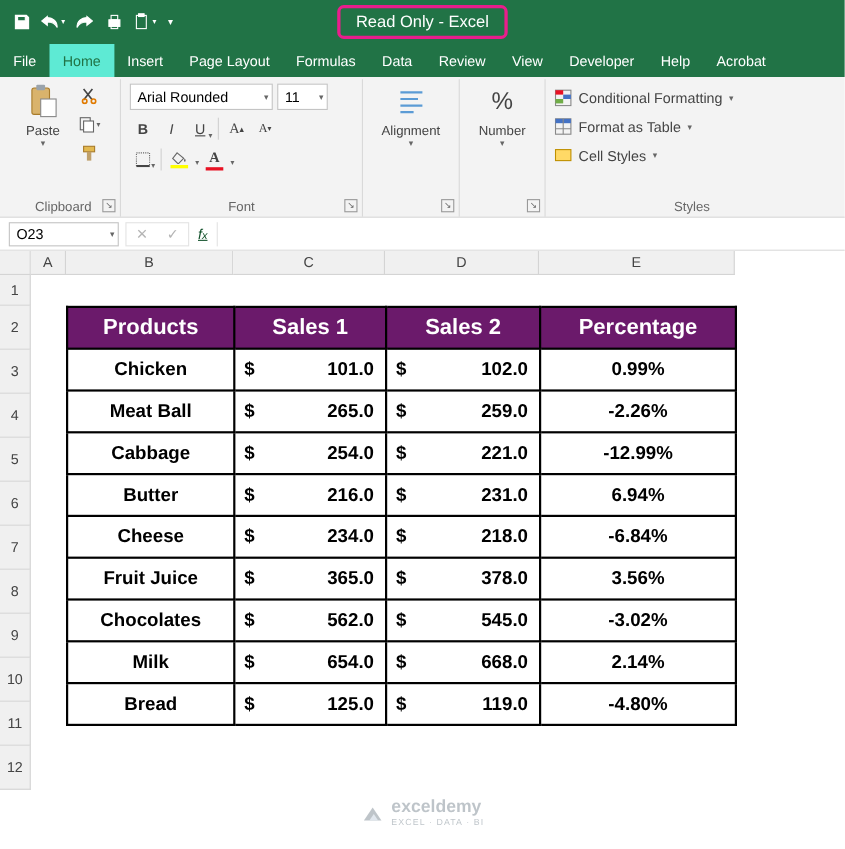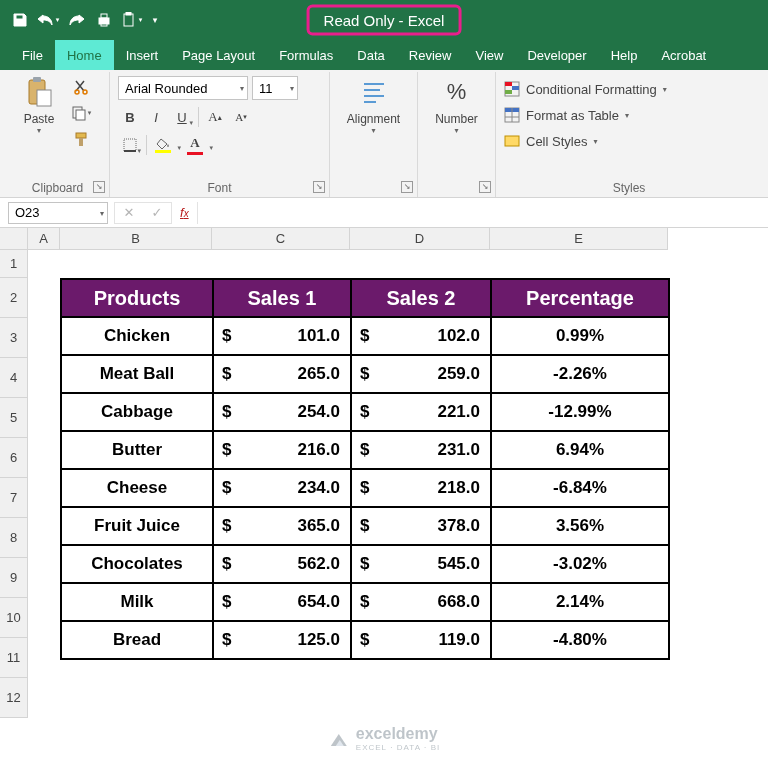--- a/index.html
+++ b/index.html
@@ -20,21 +20,21 @@
   .qat-btn svg { fill: #fff; stroke: #fff; }
   .title-text-wrap {
     position: absolute; left: 50%; top: 50%; transform: translate(-50%, -50%);
     border: 3px solid #e91e8c; border-radius: 6px; padding: 4px 14px;
     font-size: 15px; color: #fff;
   }
 
   
   .ribbon-tabs {
     height: 30px; background: #217346; display: flex; align-items: stretch;
-    font-size: 13px; color: #fff; padding-left: 10px;
+    font-size: 13px; color: #fff; 
   }
   .ribbon-tab {
     padding: 0 12px; display: flex; align-items: center; cursor: pointer;
   }
   .ribbon-tab.active { background: #5eead4; color: #217346; }
 
   
   .ribbon {
     height: 128px; background: #f3f3f3; border-bottom: 1px solid #d4d4d4;
     display: flex; align-items: stretch; padding: 2px 6px 0 6px; gap: 0;
@@ -71,21 +71,21 @@
   .styles-group .style-line svg { width: 16px; height: 16px; }
 
   
   .formula-bar {
     height: 30px; border-bottom: 1px solid #d4d4d4; display: flex; align-items: center;
     background: #fff; font-size: 13px;
   }
   .name-box { width: 100px; height: 22px; border: 1px solid #c4c4c4; margin: 0 6px 0 8px; display: flex; align-items: center; padding: 0 18px 0 6px; position: relative;}
   .fb-btns { display: flex; gap: 0; align-items: center; border: 1px solid #e3e3e3; height: 22px;}
   .fb-btn { width: 28px; height: 22px; display: flex; align-items: center; justify-content: center; color: #b5b5b5; cursor: pointer;}
-  .fx-label { font-style: italic; color: #b91c1c; font-size: 13px; padding: 0 8px; text-decoration: underline;}
+  .fx-label { font-style: italic; color: #14532d; font-size: 13px; padding: 0 8px; text-decoration: underline;}
   .formula-input { flex: 1; height: 22px; border-left: 1px solid #e3e3e3; }
 
   
   .grid-area { position: relative; height: 544px; background: #fff; overflow: hidden;}
   .corner { position: absolute; left: 0; top: 0; width: 28px; height: 22px; background: #f0f0f0; border-right: 1px solid #d4d4d4; border-bottom: 1px solid #d4d4d4;}
   .col-headers { position: absolute; left: 28px; top: 0; height: 22px; display: flex;}
   .col-h { background: #f0f0f0; border-right: 1px solid #d4d4d4; border-bottom: 1px solid #d4d4d4; display: flex; align-items: center; justify-content: center; font-size: 13px; color: #444; cursor: pointer;}
   .row-headers { position: absolute; left: 0; top: 22px; width: 28px;}
   .row-h { background: #f0f0f0; border-bottom: 1px solid #d4d4d4; border-right: 1px solid #d4d4d4; display: flex; align-items: center; justify-content: center; font-size: 13px; color: #444; height: 40px; cursor: pointer;}
   .row-h.first { height: 28px; }

